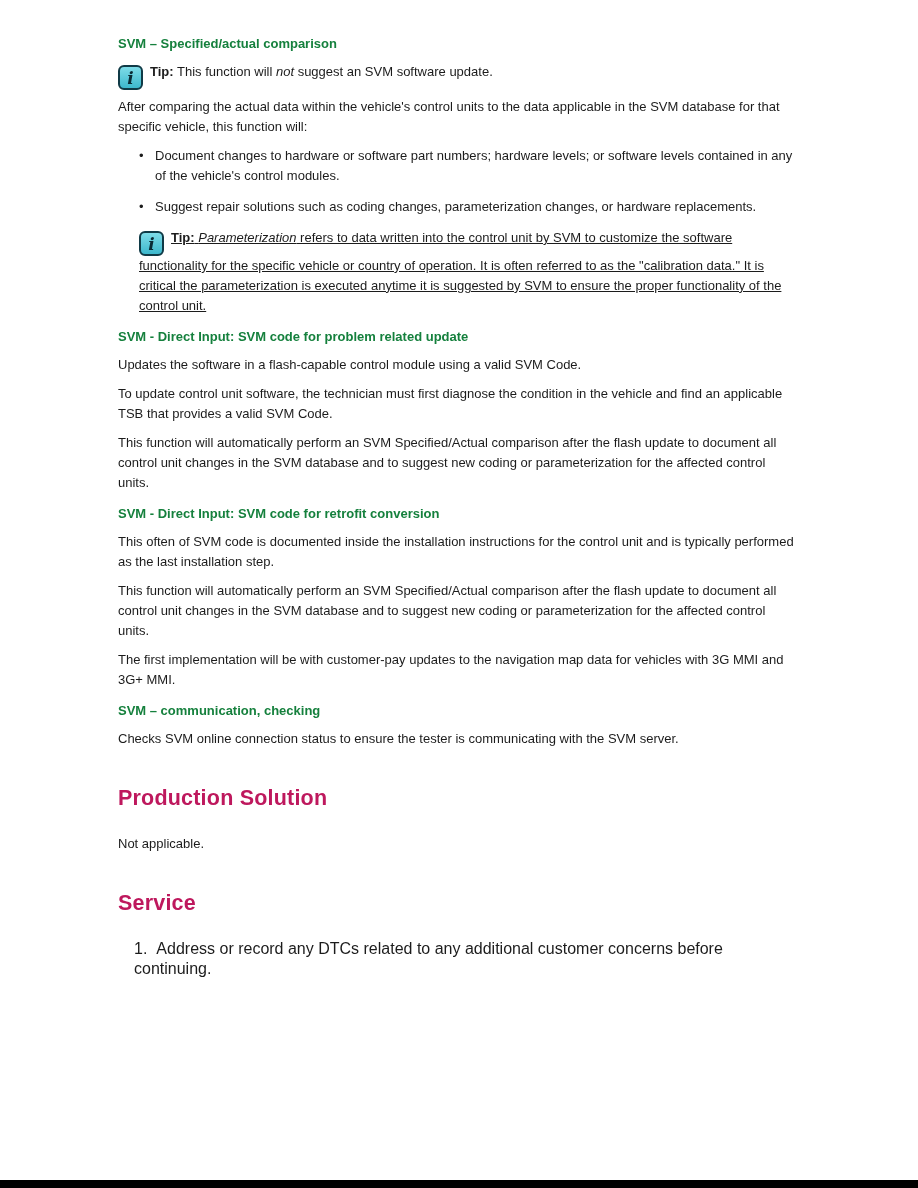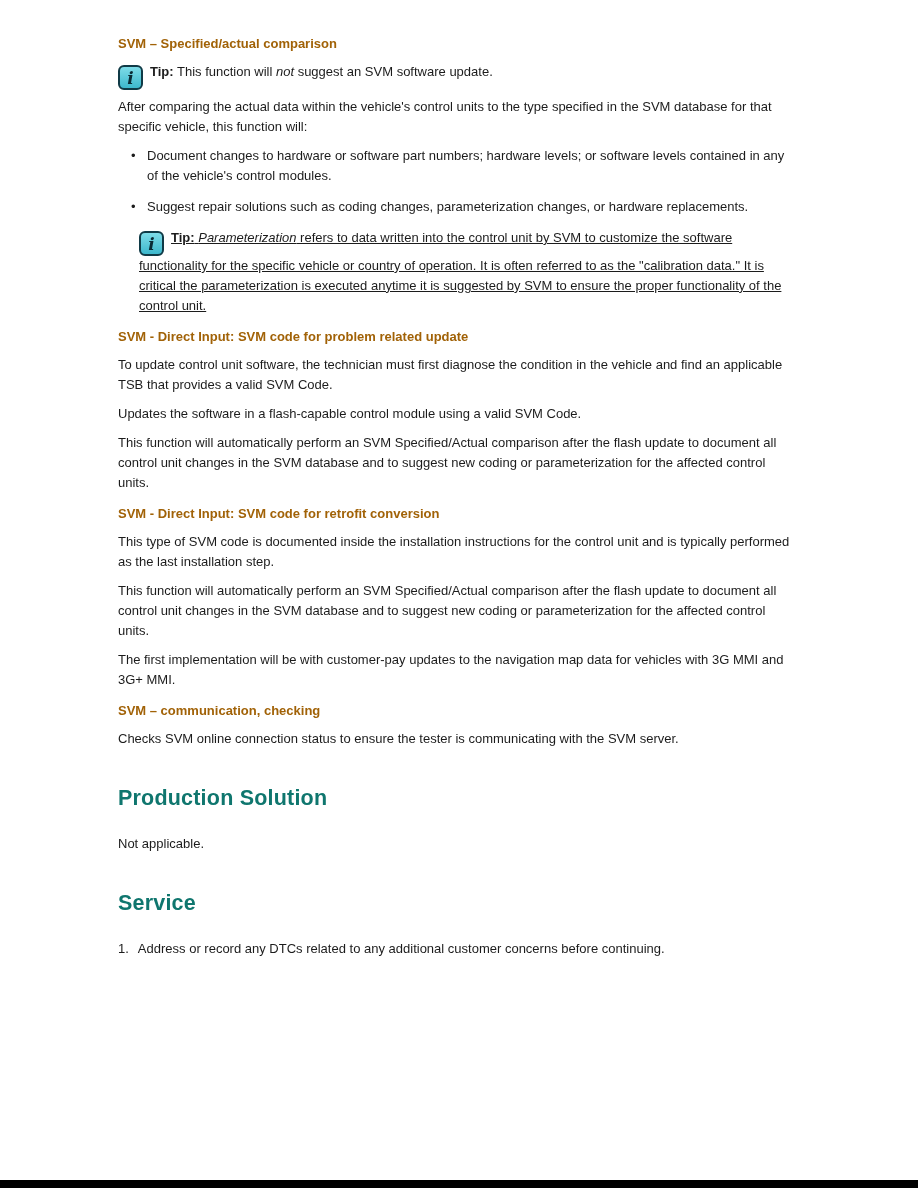--- a/index.html
+++ b/index.html
@@ -11,21 +11,21 @@
     color: #1c1c1c;
     position: relative;
     overflow: hidden;
   }
   .page {
     position: absolute;
     left: 118px; top: 36px;
     width: 678px;
   }
   .h-section {
-    font-size: 13px; font-weight: bold; color: #a16207;
+    font-size: 13px; font-weight: bold; color: #15803d;
     margin: 13px 0 9px 0;
     line-height: 1.3;
   }
   .h-section.first { margin-top: 0; }
   p.body {
     font-size: 13px; line-height: 20px;
     margin: 0 0 9px 0;
   }
   .tip-para {
     font-size: 13px; line-height: 20px;
@@ -47,81 +47,81 @@
   }
   .bold { font-weight: bold; }
   .ital { font-style: italic; }
   ul.bullets {
     margin: 0 0 4px 0;
     padding: 0 0 0 21px;
     list-style: none;
   }
   ul.bullets > li {
     font-size: 13px; line-height: 20px;
-    margin: 0 0 11px 8px;
+    margin: 0 0 11px 16px;
     position: relative;
   }
   ul.bullets > li::before {
     content: "•";
     position: absolute;
     left: -16px; top: 0;
     font-size: 13px;
   }
   .tip-indent {
     margin: 2px 0 10px 21px;
     text-decoration: underline;
   }
   .h-blue {
     font-size: 21.5px; font-weight: bold;
-    color: #0f766e;
+    color: #be185d;
     margin: 37px 0 23px 0;
     letter-spacing: 0.2px;
   }
   .service-item {
-    font-size: 13px; line-height: 20px;
-    margin: 0;
+    font-size: 16px; line-height: 20px;
+    margin: 16px;
   }
   .service-item .num { margin-right: 9px; }
   .scan-bar {
     position: absolute;
     left: 0; bottom: 0;
     width: 100%; height: 8px;
     background: #000;
   }
 </style>
 </head>
 <body>
 
 <div class="page">
 
   <div class="h-section first">SVM – Specified/actual comparison</div>
 
   <p class="tip-para">
     <span class="tip-icon">i</span><span class="bold">Tip:</span><span> This function will </span><span class="ital">not</span><span> suggest an SVM software update.</span>
   </p>
 
-  <p class="body">After comparing the actual data within the vehicle's control units to the type specified in the SVM database for that specific vehicle, this function will:</p>
+  <p class="body">After comparing the actual data within the vehicle's control units to the data applicable in the SVM database for that specific vehicle, this function will:</p>
 
   <ul class="bullets">
     <li>Document changes to hardware or software part numbers; hardware levels; or software levels contained in any of the vehicle's control modules.</li>
     <li>Suggest repair solutions such as coding changes, parameterization changes, or hardware replacements.</li>
   </ul>
 
   <p class="tip-para tip-indent">
     <span class="tip-icon">i</span><span class="bold">Tip:</span>
     <span class="ital">Parameterization</span><span> refers to data written into the control unit by SVM to customize the software functionality for the specific vehicle or country of operation. It is often referred to as the "calibration data." It is critical the parameterization is executed anytime it is suggested by SVM to ensure the proper functionality of the control unit.</span>
   </p>
 
   <div class="h-section">SVM - Direct Input: SVM code for problem related update</div>
+  <p class="body">Updates the software in a flash-capable control module using a valid SVM Code.</p>
   <p class="body">To update control unit software, the technician must first diagnose the condition in the vehicle and find an applicable TSB that provides a valid SVM Code.</p>
-  <p class="body">Updates the software in a flash-capable control module using a valid SVM Code.</p>
   <p class="body">This function will automatically perform an SVM Specified/Actual comparison after the flash update to document all control unit changes in the SVM database and to suggest new coding or parameterization for the affected control units.</p>
 
   <div class="h-section">SVM - Direct Input: SVM code for retrofit conversion</div>
-  <p class="body">This type of SVM code is documented inside the installation instructions for the control unit and is typically performed as the last installation step.</p>
+  <p class="body">This often of SVM code is documented inside the installation instructions for the control unit and is typically performed as the last installation step.</p>
   <p class="body">This function will automatically perform an SVM Specified/Actual comparison after the flash update to document all control unit changes in the SVM database and to suggest new coding or parameterization for the affected control units.</p>
 
   <p class="body">The first implementation will be with customer-pay updates to the navigation map data for vehicles with 3G MMI and 3G+ MMI.</p>
 
   <div class="h-section">SVM – communication, checking</div>
   <p class="body">Checks SVM online connection status to ensure the tester is communicating with the SVM server.</p>
 
   <div class="h-blue">Production Solution</div>
   <p class="body">Not applicable.</p>
 

